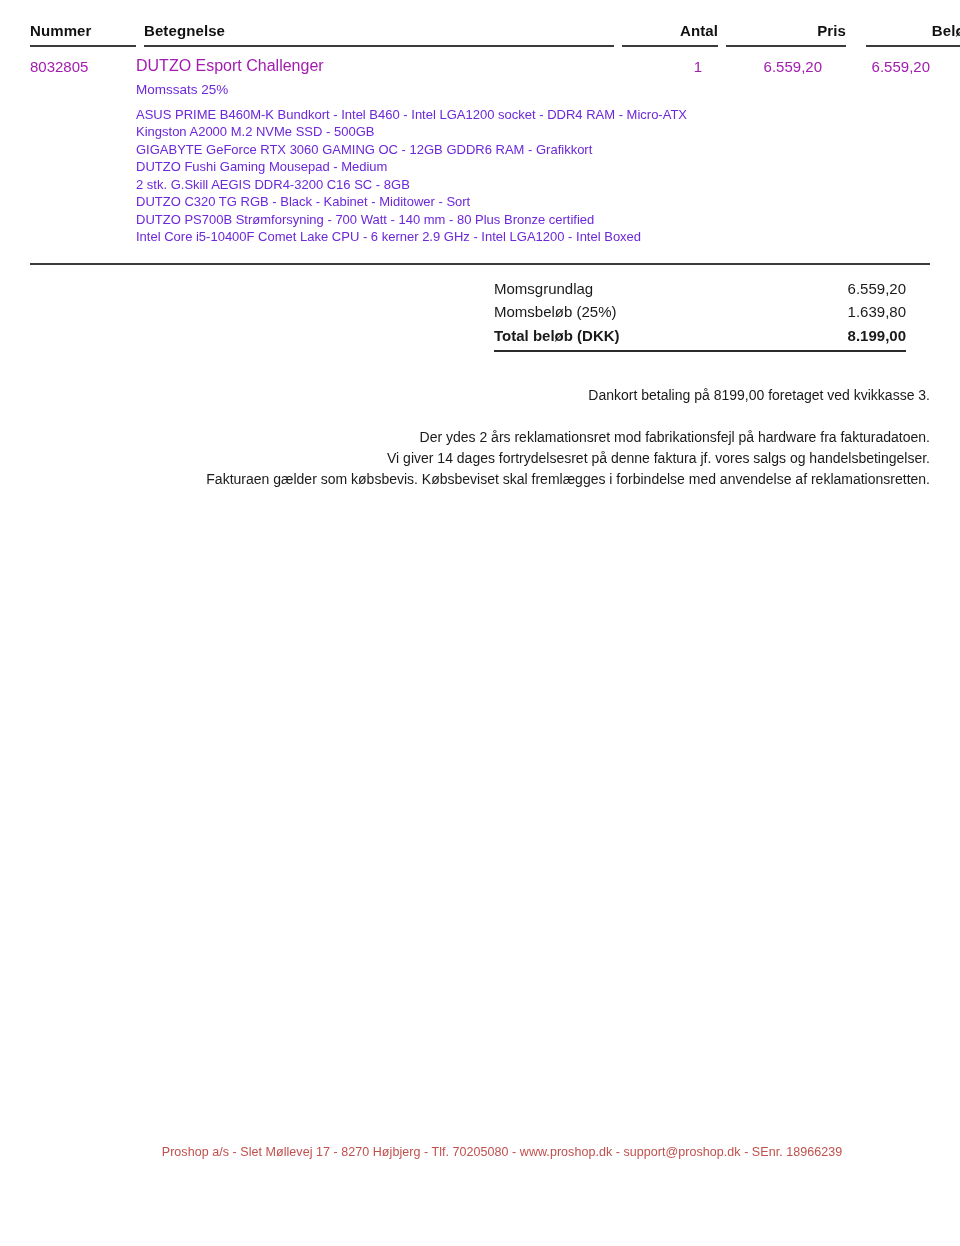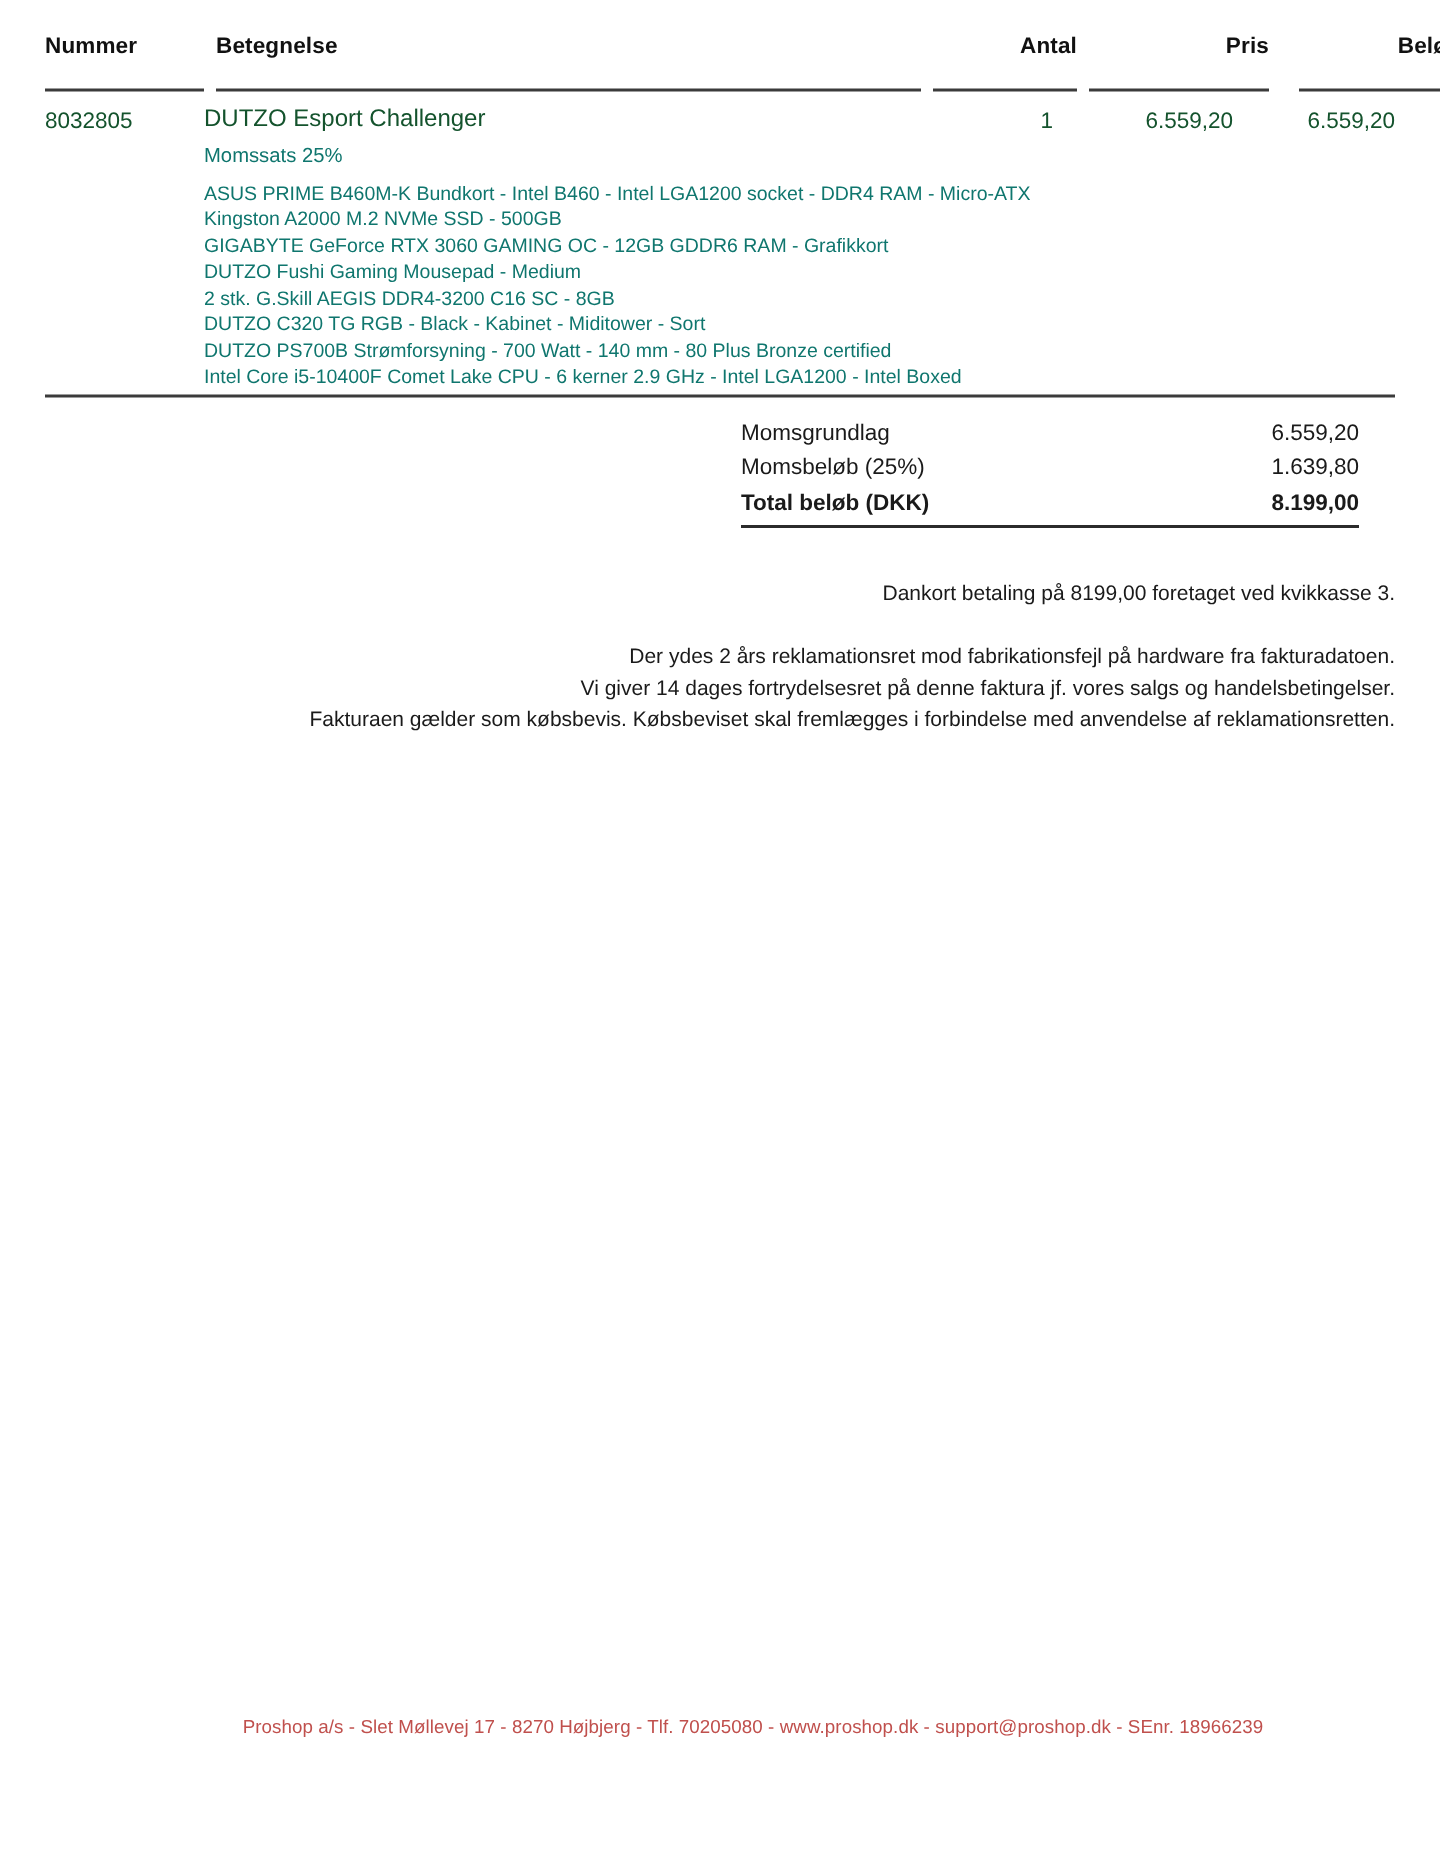--- a/index.html
+++ b/index.html
@@ -40,49 +40,49 @@
   .col-num   { width: 106px; flex: 0 0 106px; }
   .col-desc  { width: 470px; flex: 0 0 470px; }
   .col-qty   { width: 96px;  flex: 0 0 96px;  text-align: right; }
   .col-price { width: 120px; flex: 0 0 120px; text-align: right; }
   .col-amt   { width: 108px; flex: 0 0 108px; text-align: right; }
 
   .head .cell {
     font-size: 15px;
     font-weight: bold;
     letter-spacing: 0.1px;
-    padding-bottom: 20px;
+    padding-bottom: 6px;
     color: #111;
   }
   .head .cell.line {
     border-bottom: 2px solid #3b3b3b;
   }
   
   .head .col-num   { margin-right: 8px; }
   .head .col-desc  { margin-right: 8px; }
   .head .col-qty   { margin-right: 8px; }
   .head .col-price { margin-right: 20px; }
 
   .firstrow {
     margin-top: 10px;
   }
   .firstrow .cell {
     font-size: 15px;
-    color: #14532d;
+    color: #a21caf;
   }
   .firstrow .col-desc { font-size: 16px; }
 
   .sublines {
     margin-left: 106px;
     margin-top: 6px;
   }
   .subline {
     font-size: 13px;
     line-height: 17.5px;
-    color: #0f766e;
+    color: #6d28d9;
     white-space: nowrap;
   }
   .subline.momssats {
     font-size: 13.5px;
     margin-bottom: 7px;
   }
 
   
   .totals-rule {
     position: absolute;

